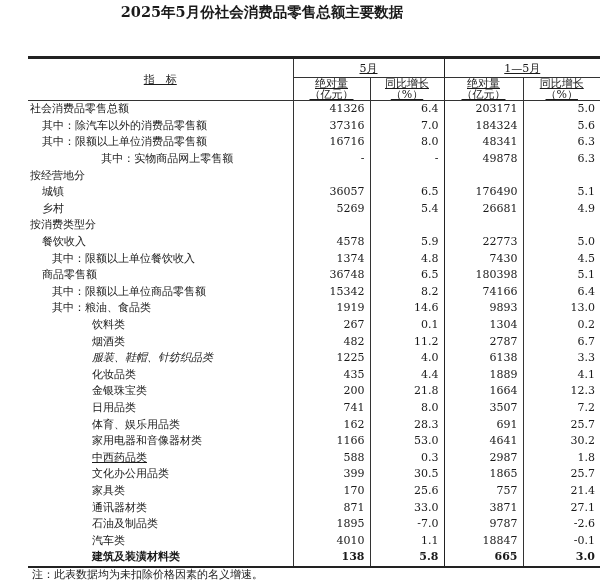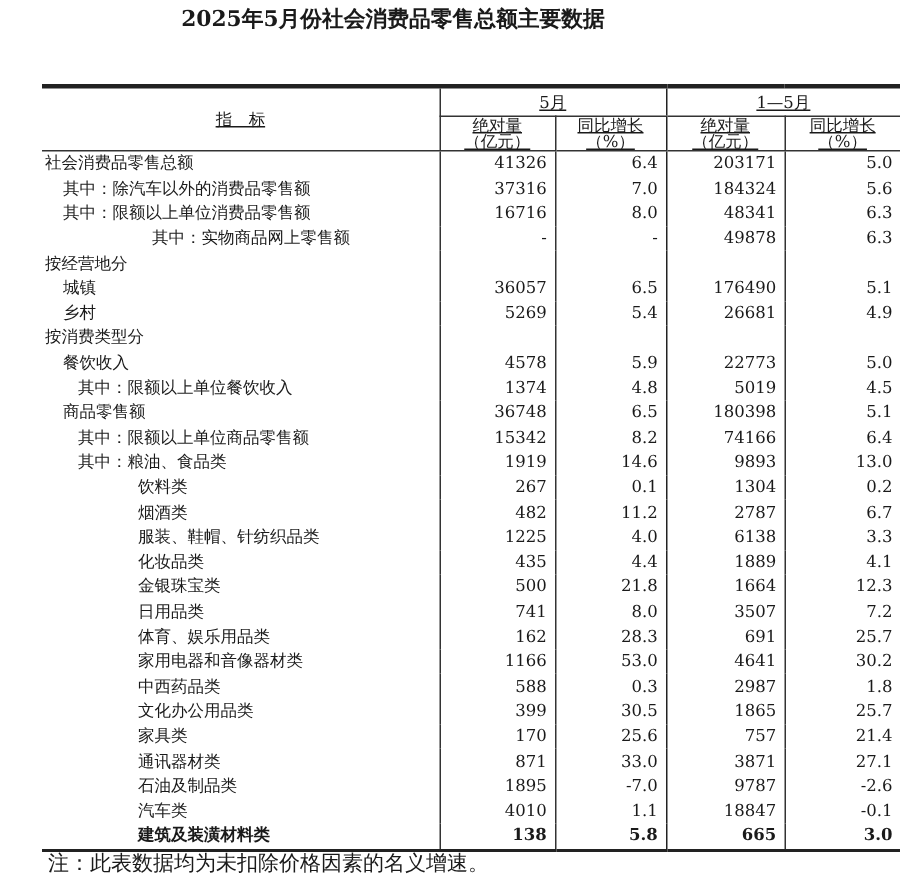--- a/index.html
+++ b/index.html
@@ -16,21 +16,21 @@
   thead th { font-weight:normal; text-align:center; padding:0;text-decoration:underline; }
   thead tr.h2 th, thead tr.h1 th.period { border-left:1px solid #333; }
   thead tr.h1 th.period { border-bottom:1px solid #333; }
   thead tr.h2 th { border-bottom:1px solid #333;text-align:center; }
   thead tr.h1 th.label { border-bottom:1px solid #333; }
   tbody td { height:16.6px; padding:0; line-height:16px; white-space:nowrap; }
   tbody td.num { text-align:right; padding-right:5px; border-left:1px solid #333; }
   tbody td.num.sep { border-left:1.5px solid #222; }
   tbody tr:last-child td { border-bottom:2px solid #222;font-weight:bold; }
   thead tr.h1 th:nth-child(3), thead tr.h2 th:nth-child(3) { border-left:1.5px solid #222; }
-  .note { position:absolute; left:32px; top:567px; font-size:14px; }
+  .note { position:absolute; left:32px; top:567px; font-size:11px; }
 </style>
 </head>
 <body>
 
 <div class="title">2025年5月份社会消费品零售总额主要数据</div>
 
 <div class="tbl">
   <table>
     <colgroup>
         <col class="c0">
@@ -113,21 +113,21 @@
           <td class="name" style="padding-left: 14px;">餐饮收入</td>
           <td class="num">4578</td>
           <td class="num">5.9</td>
           <td class="num sep">22773</td>
           <td class="num">5.0</td>
         </tr>
         <tr>
           <td class="name" style="padding-left: 24px;">其中：限额以上单位餐饮收入</td>
           <td class="num">1374</td>
           <td class="num">4.8</td>
-          <td class="num sep">5019</td>
+          <td class="num sep">7430</td>
           <td class="num">4.5</td>
         </tr>
         <tr>
           <td class="name" style="padding-left: 14px;">商品零售额</td>
           <td class="num">36748</td>
           <td class="num">6.5</td>
           <td class="num sep">180398</td>
           <td class="num">5.1</td>
         </tr>
         <tr>
@@ -152,36 +152,36 @@
           <td class="num">0.2</td>
         </tr>
         <tr>
           <td class="name" style="padding-left: 64px;">烟酒类</td>
           <td class="num">482</td>
           <td class="num">11.2</td>
           <td class="num sep">2787</td>
           <td class="num">6.7</td>
         </tr>
         <tr>
-          <td class="name" style="padding-left: 64px;">服装、鞋帽、针纺织品类</td>
+          <td class="name" style="padding-left: 64px; font-style: italic;">服装、鞋帽、针纺织品类</td>
           <td class="num">1225</td>
           <td class="num">4.0</td>
           <td class="num sep">6138</td>
           <td class="num">3.3</td>
         </tr>
         <tr>
           <td class="name" style="padding-left: 64px;">化妆品类</td>
           <td class="num">435</td>
           <td class="num">4.4</td>
           <td class="num sep">1889</td>
           <td class="num">4.1</td>
         </tr>
         <tr>
           <td class="name" style="padding-left: 64px;">金银珠宝类</td>
-          <td class="num">500</td>
+          <td class="num">200</td>
           <td class="num">21.8</td>
           <td class="num sep">1664</td>
           <td class="num">12.3</td>
         </tr>
         <tr>
           <td class="name" style="padding-left: 64px;">日用品类</td>
           <td class="num">741</td>
           <td class="num">8.0</td>
           <td class="num sep">3507</td>
           <td class="num">7.2</td>
@@ -194,21 +194,21 @@
           <td class="num">25.7</td>
         </tr>
         <tr>
           <td class="name" style="padding-left: 64px;">家用电器和音像器材类</td>
           <td class="num">1166</td>
           <td class="num">53.0</td>
           <td class="num sep">4641</td>
           <td class="num">30.2</td>
         </tr>
         <tr>
-          <td class="name" style="padding-left: 64px;">中西药品类</td>
+          <td class="name" style="padding-left: 64px; text-decoration: underline;">中西药品类</td>
           <td class="num">588</td>
           <td class="num">0.3</td>
           <td class="num sep">2987</td>
           <td class="num">1.8</td>
         </tr>
         <tr>
           <td class="name" style="padding-left: 64px;">文化办公用品类</td>
           <td class="num">399</td>
           <td class="num">30.5</td>
           <td class="num sep">1865</td>

